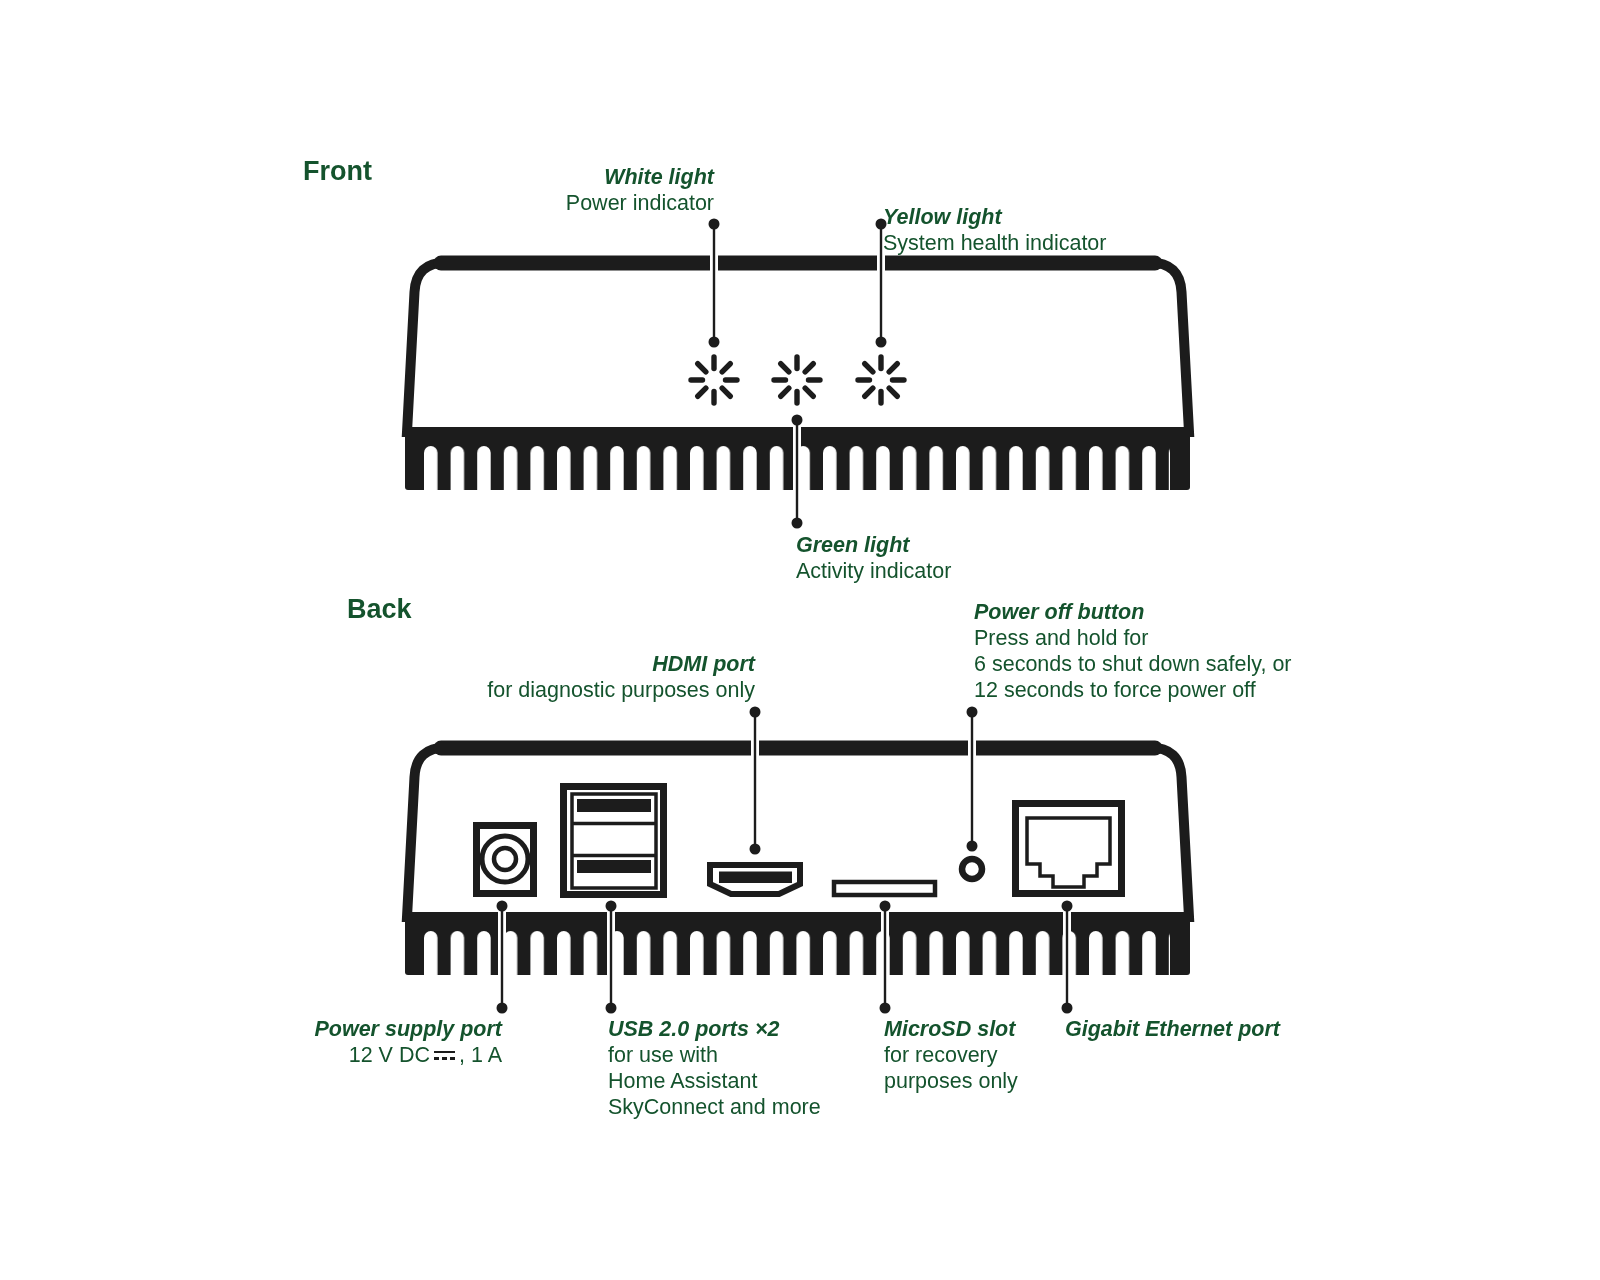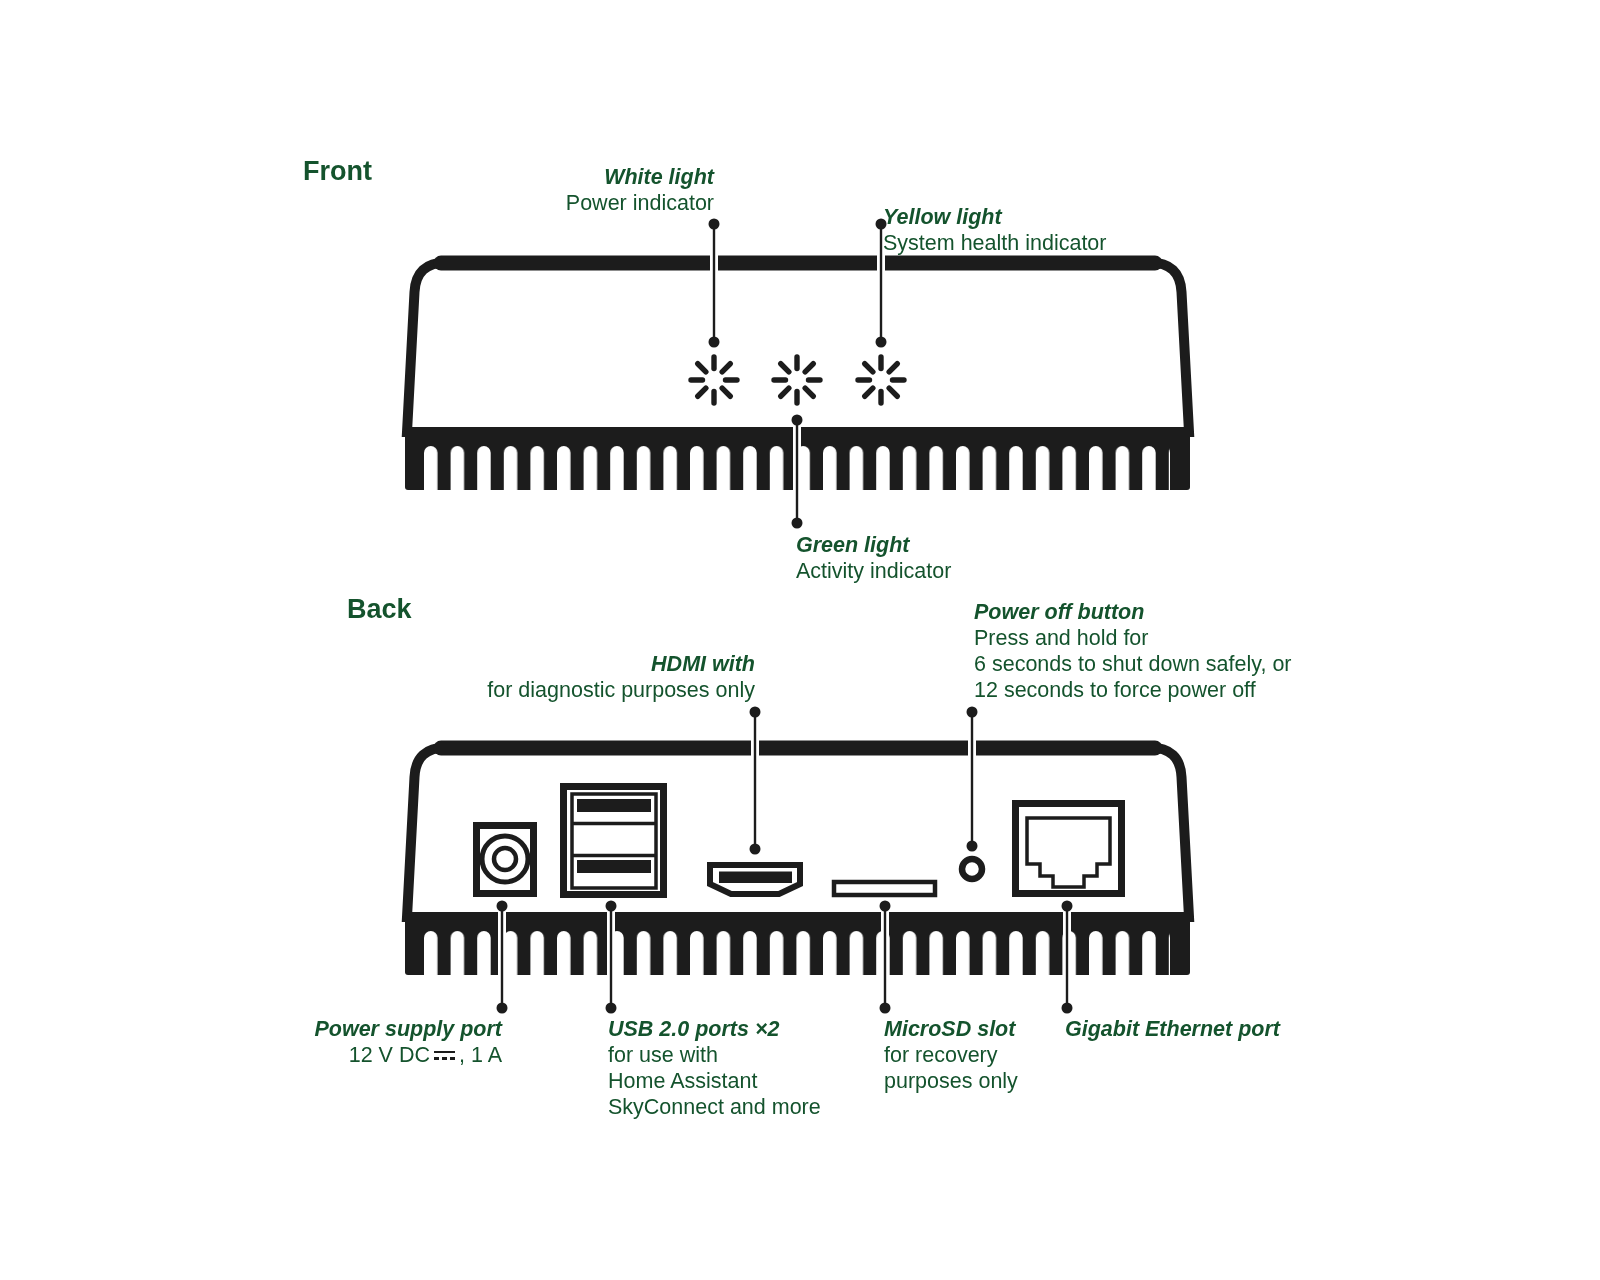--- a/index.html
+++ b/index.html
@@ -181,21 +181,21 @@
   </div>
 
   <div class="label" style="left:796px;top:532px;">
     <div class="b">Green light</div>
     <div>Activity indicator</div>
   </div>
 
   <div class="heading" style="left:303px;top:594px;margin-left:44px;">Back</div>
 
   <div class="label ra" style="right:845px;top:651px;">
-    <div class="b">HDMI with</div>
+    <div class="b">HDMI port</div>
     <div>for diagnostic purposes only</div>
   </div>
 
   <div class="label" style="left:974px;top:599px;">
     <div class="b">Power off button</div>
     <div>Press and hold for</div>
     <div>6 seconds to shut down safely, or</div>
     <div>12 seconds to force power off</div>
   </div>
 

